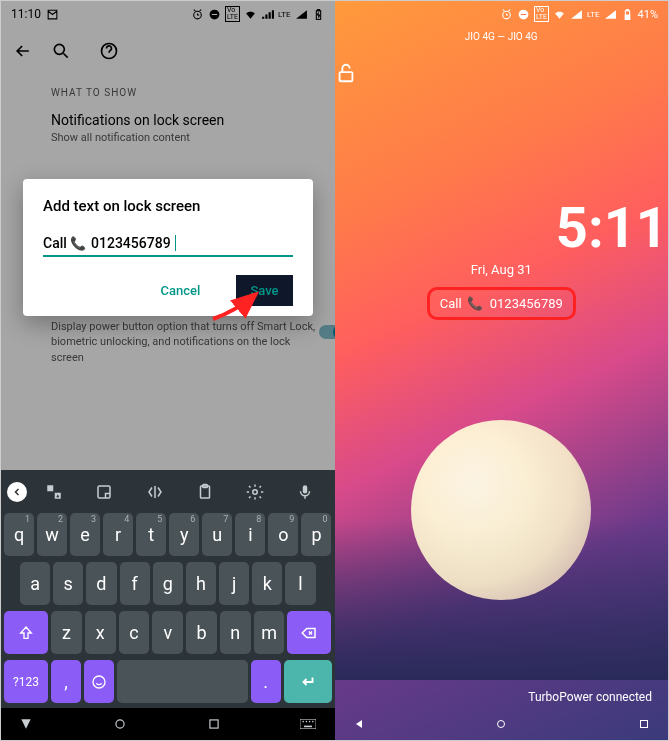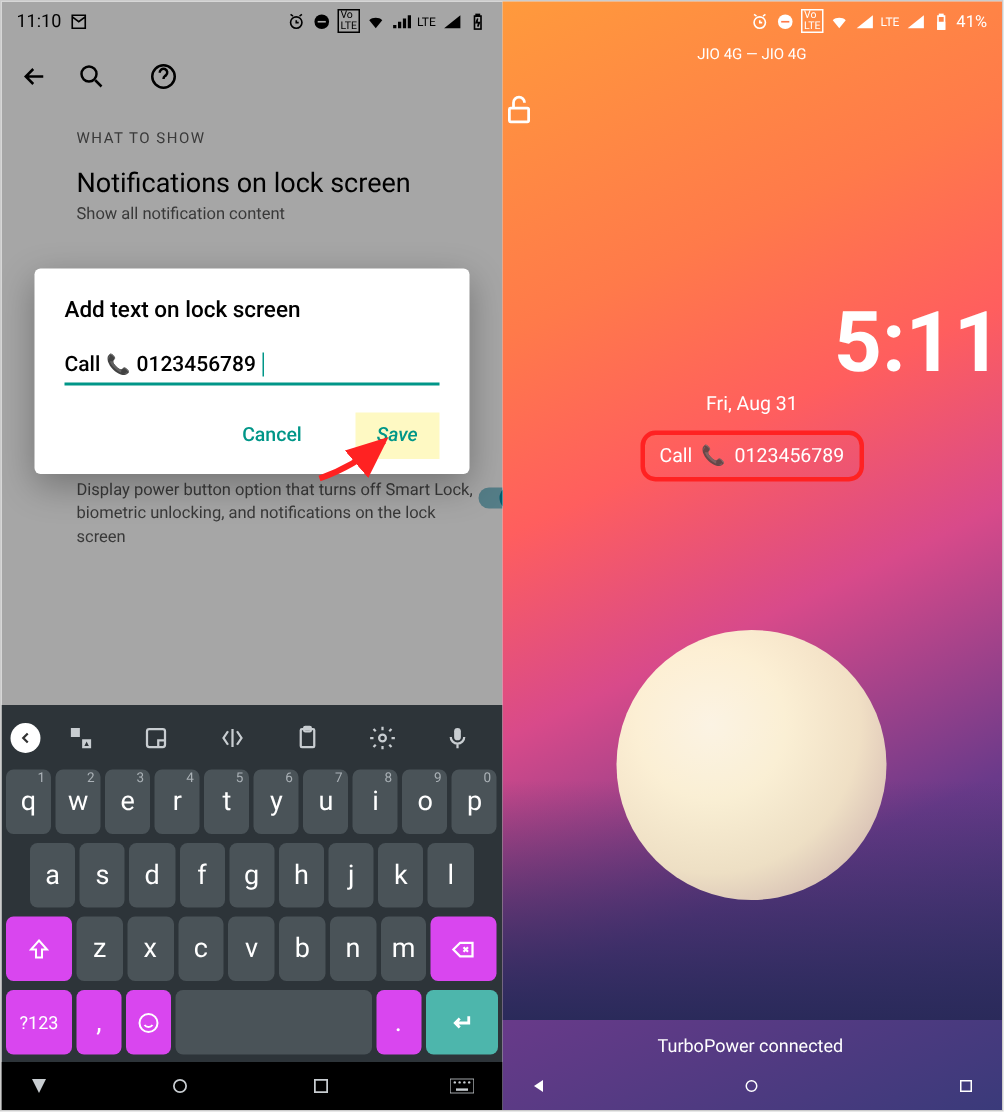--- a/index.html
+++ b/index.html
@@ -16,73 +16,73 @@
     .status-right { display: flex; align-items: center; gap: 4px; }
     .status-icon { width: 13px; height: 13px; }
     
     .app-bar { height: 48px; display: flex; align-items: center; padding: 0 12px; gap: 18px; position: relative; z-index: 2; }
     .app-title { flex: 1; font-size: 18px; font-weight: 500; }
     .icon-btn { width: 20px; height: 20px; display: flex; align-items: center; justify-content: center; }
     
     .settings-section { padding: 12px 50px 0 50px; position: relative; z-index: 2; }
     .section-header { font-size: 10px; color: #555; letter-spacing: 1px; margin-bottom: 14px; }
     .setting-item { margin-bottom: 18px; }
-    .setting-title { font-size: 18px; margin-bottom: 2px; }
+    .setting-title { font-size: 14px; margin-bottom: 2px; }
     .setting-desc { font-size: 11px; color: #555; line-height: 1.4; }
     .toggle-row { display: flex; align-items: flex-start; }
     .toggle-content { flex: 1; }
     .toggle-sw { width: 28px; height: 14px; background: #7db8c7; border-radius: 10px; position: relative; margin-top: 6px; margin-right: -30px; }
     .toggle-sw::after { content: ''; position: absolute; width: 16px; height: 16px; background: #0288a0; border-radius: 50%; right: -2px; top: -1px; }
     
     .dialog { position: absolute; left: 22px; right: 22px; top: 178px; background: #fff; border-radius: 4px; padding: 18px 20px 10px 20px; box-shadow: 0 8px 24px rgba(0,0,0,0.3); z-index: 10; }
     .dialog-title { font-size: 15px; font-weight: 500; margin-bottom: 20px; }
     .dialog-input-wrap { border-bottom: 2px solid #009688; padding-bottom: 4px; margin-bottom: 18px; display: flex; align-items: center; gap: 4px; }
     .dialog-input-text { font-size: 14px; font-weight: 500; }
     .phone-emoji { font-size: 13px; filter: grayscale(1); }
     .cursor { width: 1px; height: 16px; background: #009688; display: inline-block; animation: blink 1s infinite; }
     @keyframes blink { 50% { opacity: 0; } }
     .dialog-actions { display: flex; justify-content: flex-end; gap: 22px; }
     .dlg-btn { padding: 8px 14px; font-size: 13px; font-weight: 500; color: #009688; cursor: pointer; }
-    .dlg-btn.save { background: #fef9c3; font-style: italic; }
+    .dlg-btn.save { background: #0f172a; }
     
     .arrow { position: absolute; z-index: 15; }
     
     .below-dialog { position: absolute; top: 318px; left: 50px; right: 18px; z-index: 2; }
     
     
     .keyboard { position: absolute; bottom: 0; left: 0; right: 0; height: 270px; background: #2d3439; z-index: 20; padding-top: 4px; }
     .kb-suggest { height: 36px; display: flex; align-items: center; padding: 0 6px; gap: 4px; }
     .kb-chip { width: 20px; height: 20px; background: #fff; border-radius: 50%; display: flex; align-items: center; justify-content: center; }
     .kb-sicon { flex: 1; display: flex; align-items: center; justify-content: center; color: #c8cdd1; }
     .kb-row { display: flex; padding: 3px 3px; gap: 3px; }
     .kb-row.mid { padding-left: 19px; padding-right: 19px; }
     .kb-key { flex: 1; height: 43px; background: #4a5358; border-radius: 5px; display: flex; align-items: center; justify-content: center; color: #fff; font-size: 18px; position: relative; }
     .kb-key .sup { position: absolute; top: 1px; right: 4px; font-size: 9px; color: #aab1b6; }
-    .kb-key.fn { background: #d946ef; }
+    .kb-key.fn { background: #8b5cf6; }
     .kb-key.fn.shift { flex: 0 0 44px; }
     .kb-key.fn.del { flex: 0 0 44px; }
     .kb-key.space { flex: 4; }
     .kb-key.enter { flex: 0 0 48px; background: #4db6ac; }
     .kb-key.num { flex: 0 0 44px; font-size: 12px; }
     .kb-key.comma { flex: 0 0 30px; }
     .kb-key.emoji { flex: 0 0 30px; }
     .kb-key.dot { flex: 0 0 30px; }
     
     .nav-bar { height: 32px; position: absolute; bottom: 0; left: 0; right: 0; z-index: 25; display: flex; align-items: center; justify-content: space-between; padding: 0 18px; background: #000; }
     .nav-item { color: #c8cdd1; }
     
     
     .right { background: linear-gradient(155deg, #ff9a3c 0%, #ff7a4a 25%, #ff5e5e 40%, #d84a8a 55%, #6a3a8a 75%, #3a3a7a 100%); position: relative; color: #fff; }
     .right .status-bar { color: #fff; }
     .carrier { text-align: center; font-size: 10px; margin-top: 4px; }
     .lock-ic { text-align: center; margin-top: 20px; }
     .big-time { text-align: right; font-size: 56px; font-weight: 700; margin-top: 116px; line-height: 1; }
     .date { text-align: center; font-size: 13px; margin-top: 6px; }
     .lock-msg-box { margin: 10px auto 0; padding: 6px 10px; border: 3px solid #ff2222; border-radius: 10px; width: fit-content; display: flex; align-items: center; gap: 6px; font-size: 13px; }
-    .bottom-text { position: absolute; bottom: 36px; left: 0; right: 2px; text-align: center; font-size: 12px; }
+    .bottom-text { position: absolute; bottom: 36px; left: 0; right: 16px; text-align: right; font-size: 12px; }
     .right .nav-bar { background: transparent; }
     .right .nav-item { color: #fff; }
     
     .pearl { position: absolute; bottom: 140px; left: 50%; transform: translateX(-50%); width: 180px; height: 180px; background: radial-gradient(circle at 35% 35%, #fffce8 0%, #fff8d8 30%, #f5e8c8 60%, #c8a8a8 100%); border-radius: 50%; opacity: 0.95; }
     .pearl-shadow { position: absolute; bottom: 60px; left: 0; right: 0; height: 160px; background: linear-gradient(to top, #2a2a5a 0%, transparent 100%); }
     
     svg { display: block; }
   </style>
 </head>
 <body>

